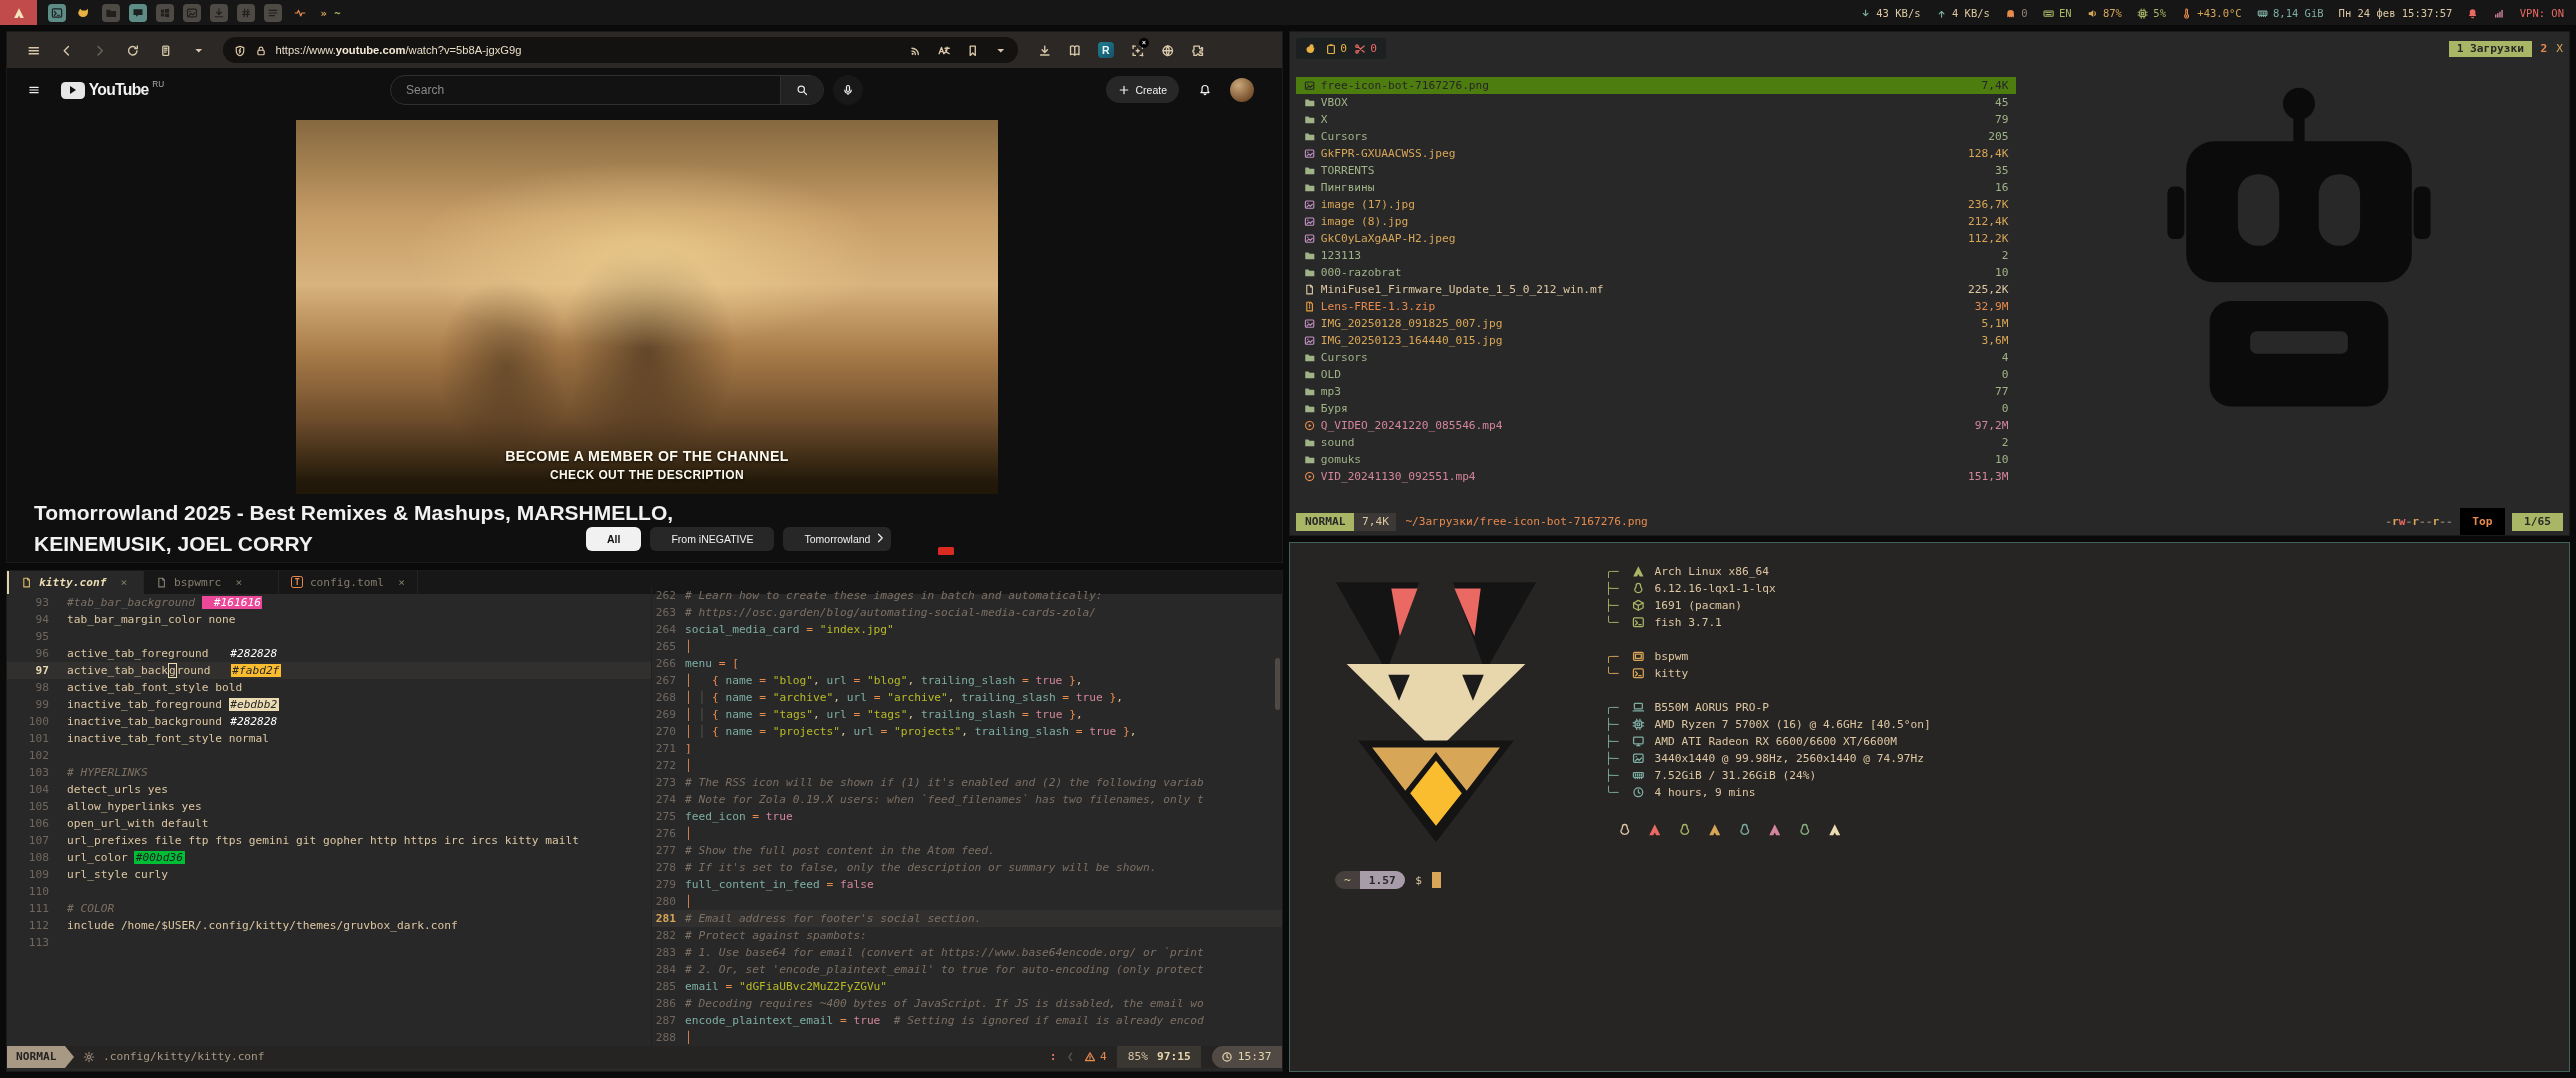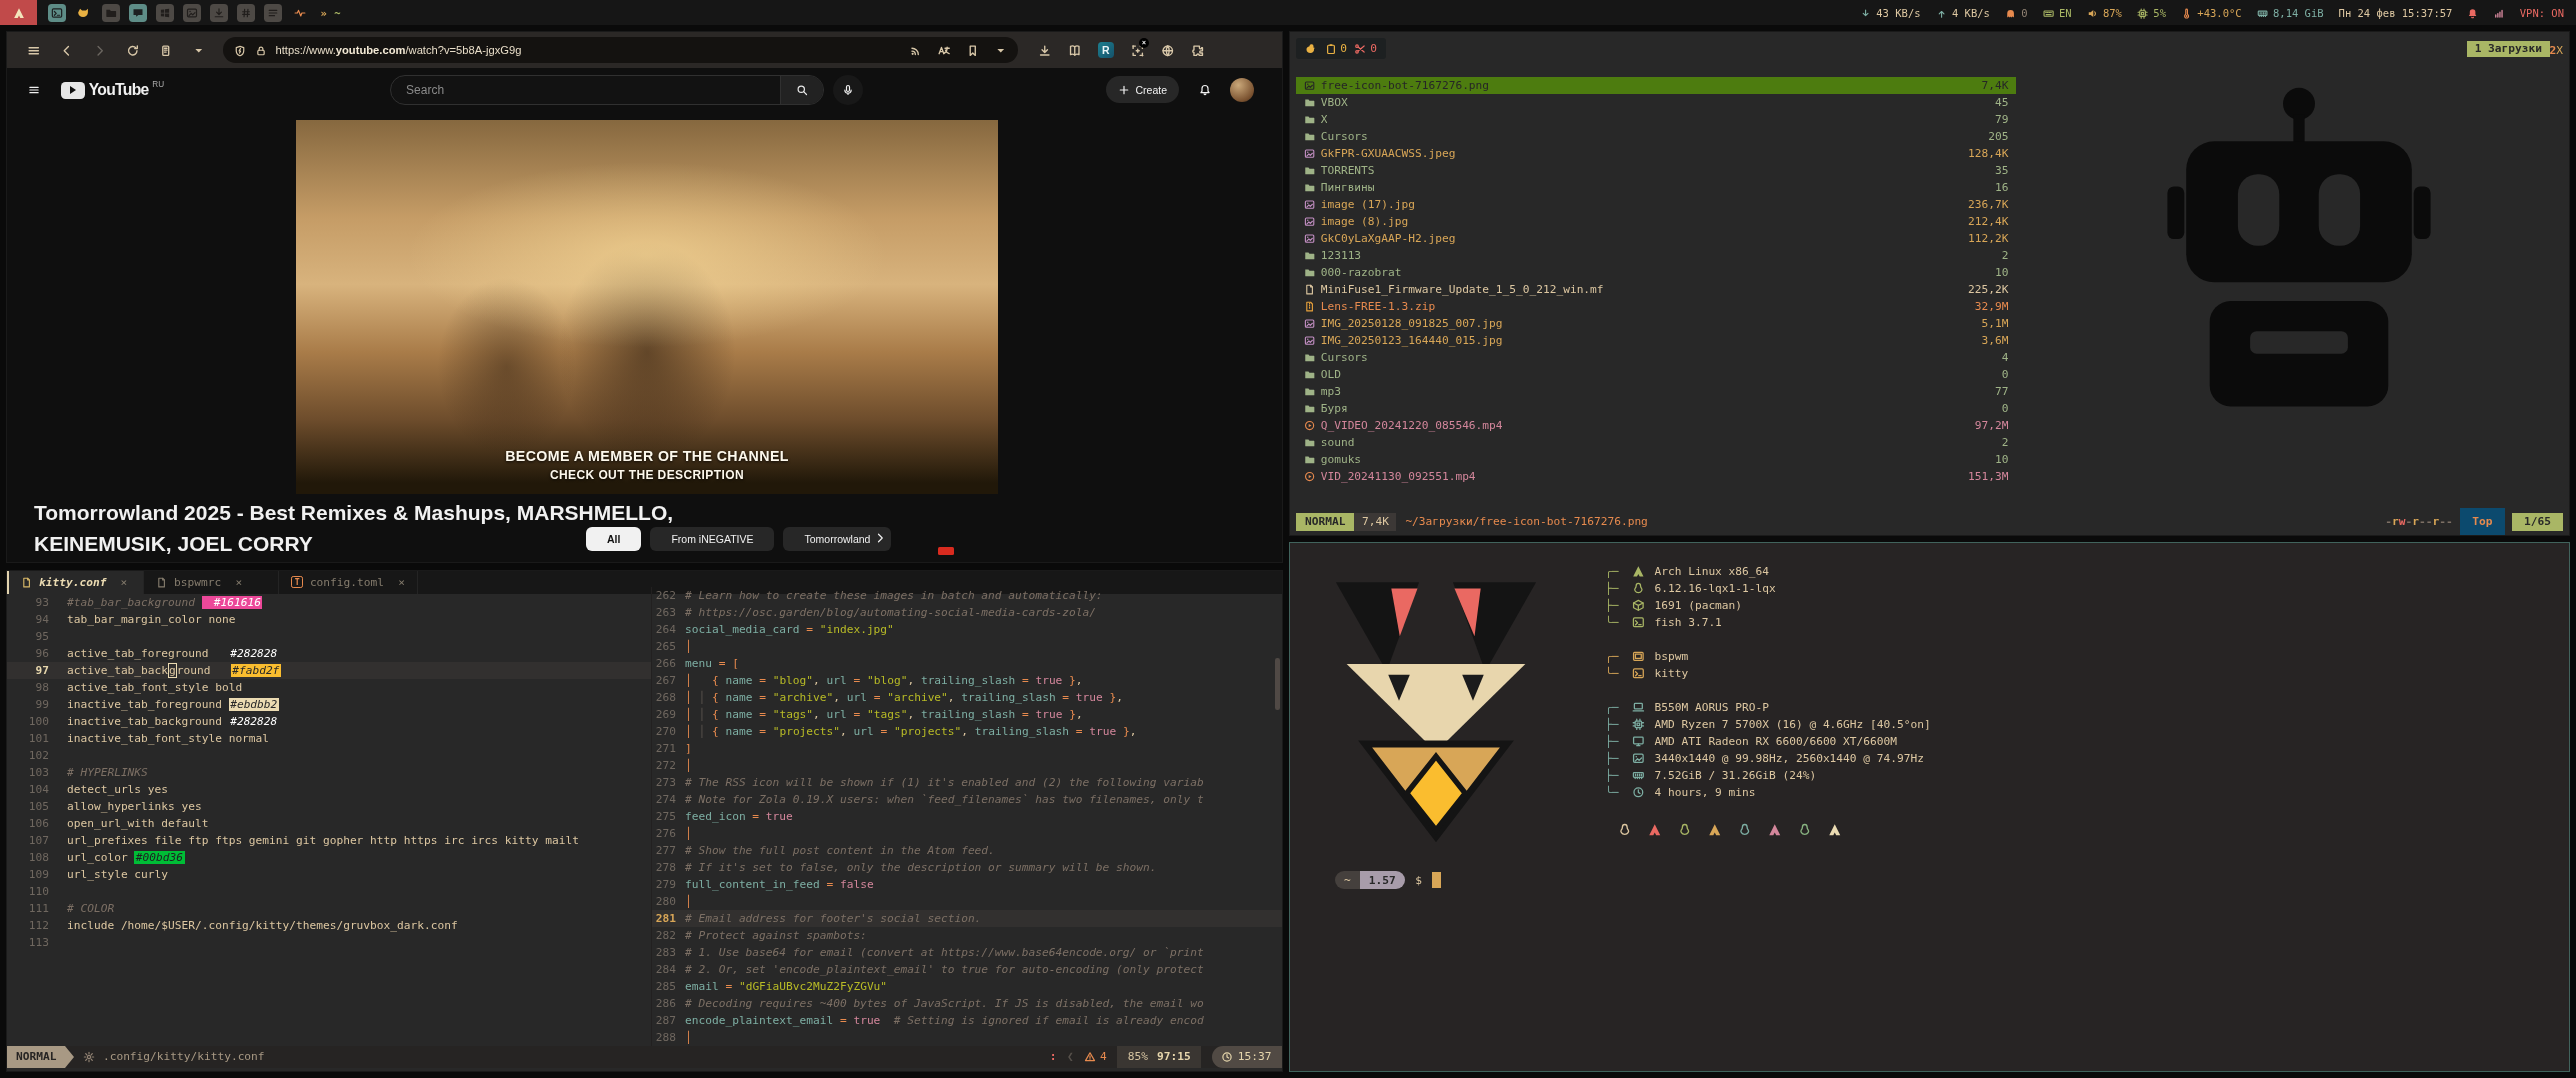--- a/index.html
+++ b/index.html
@@ -106,39 +106,39 @@
   .sl-mode{background:#a89984;color:#262423;font-weight:bold;padding:0 9px;height:22.5px;display:flex;align-items:center}
   .sl-arrow{width:0;height:0;border-left:9px solid #a89984;border-top:11.2px solid transparent;border-bottom:11.2px solid transparent;margin-right:9px}
   .sl-right{margin-left:auto;display:flex;align-items:center;gap:10.5px;height:22.5px}
   .sl-chip{background:#3a3632;height:22.5px;display:flex;align-items:center;gap:9px;padding:0 10.5px;color:#d5c4a1}
   .sl-clock{background:#514a44;height:22.5px;display:flex;align-items:center;gap:5.2px;padding:0 10.5px 0 9px;
     border-top-left-radius:11.2px;border-bottom-left-radius:11.2px;color:#e6d6ac}
 
   
   .yz-head{position:absolute;left:6px;top:6px;right:6px;height:21px;display:flex;align-items:center;font-size:11.2px}
   .yz-chip{background:#1d2021;border-radius:3px;height:21px;display:flex;align-items:center;gap:7.5px;padding:0 9px}
-  .yz-tabs{margin-left:auto;display:flex;align-items:flex-end;}
+  .yz-tabs{margin-left:auto;display:flex;align-items:center;gap:9px}
   .yz-tab-active{background:#a9b665;color:#282828;font-weight:bold;padding:1.5px 7.5px}
   .yz-rows{position:absolute;left:6px;top:45px;width:720px}
   .frow{display:flex;align-items:center;height:17px;padding:0 7.5px;gap:6px;font-size:11.2px;white-space:nowrap}
   .frow .nm{overflow:hidden;text-overflow:ellipsis}
   .frow .sz{margin-left:auto;flex:none}
   .frow.sel{background:#4d7c0f;color:#262626 !important}
   .frow.sel *{color:#262626 !important}
   .c-dir{color:#9fb387}.c-img{color:#d8a657}.c-pdf{color:#ea6962}.c-file{color:#ddc7a1}
   .c-zip{color:#e78a4e}.c-vid{color:#d3869b}
   .i-img{color:#c38fc3}.i-vid{color:#e78a4e}.i-zip{color:#e9a23b}
   .preview{position:absolute;left:747px;top:37px;right:7.5px;bottom:30px;display:flex;align-items:flex-start;justify-content:center}
   .yz-status{position:absolute;left:6px;right:6px;bottom:3.7px;height:19.5px;display:flex;align-items:center;font-size:11.2px}
   .yzm{background:#a9b665;color:#282828;font-weight:bold;height:18px;display:flex;align-items:center;padding:0 9px}
   .yzs{background:#3c3836;color:#ddc7a1;height:18px;display:flex;align-items:center;padding:0 7.5px;margin-right:9px}
   .yzp{color:#e78a4e}
   .yz-right{margin-left:auto;display:flex;align-items:center;gap:7.5px}
   .permchar{font-weight:bold}
-  .yztop{background:#0c4a6e;color:#e78a4e;height:18px;display:flex;align-items:center;padding:14px 12px;font-weight:bold}
+  .yztop{background:#000000;color:#e78a4e;height:18px;display:flex;align-items:center;padding:14px 12px;font-weight:bold}
   .yzidx{background:#a9b665;color:#282828;height:18px;display:flex;align-items:center;padding:0 12px;font-weight:bold}
 
   
   .fetch{position:absolute;left:315px;top:19.5px;font-size:11.2px;line-height:17px;color:#ddc7a1}
   .fl{display:flex;align-items:center;height:17px;white-space:pre}
   .fl .con{width:27px}
   .fl .fic{width:22.5px;display:flex;align-items:center}
   .palette{position:absolute;left:328px;top:279px;display:flex;gap:16.5px;align-items:center}
   .prompt{position:absolute;left:45px;top:328px;display:flex;align-items:center;font-size:11.2px}
   .pch1{background:#45403d;color:#ddc7a1;height:18px;display:flex;align-items:center;padding:0 9px;

